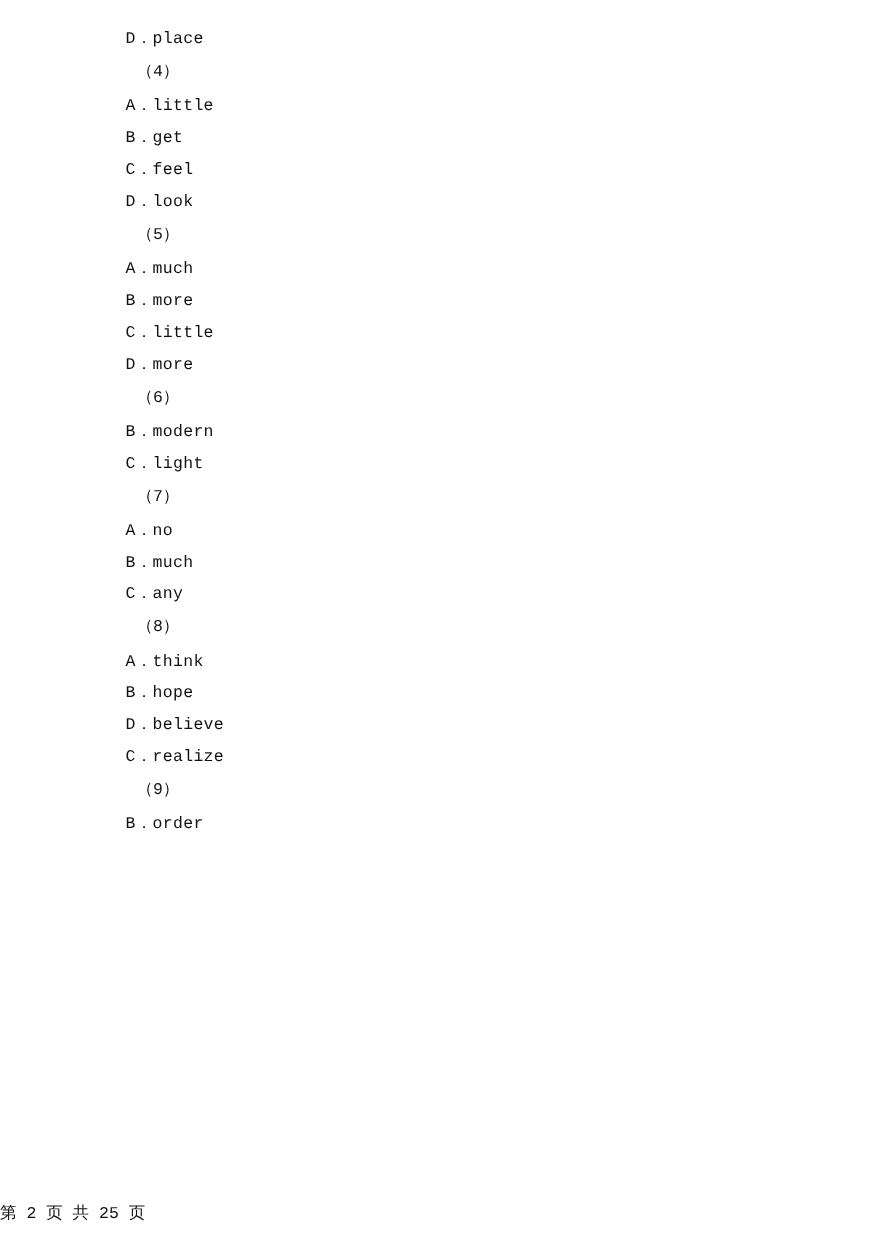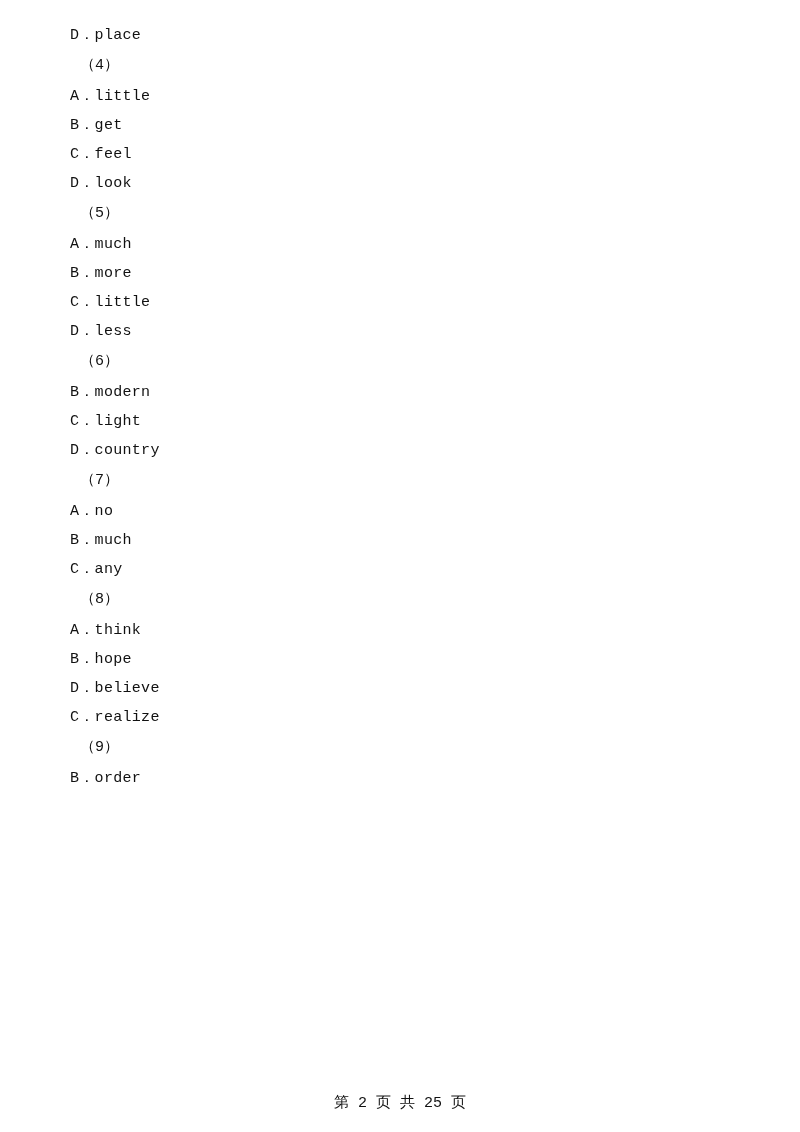--- a/index.html
+++ b/index.html
@@ -11,60 +11,60 @@
       background: #ffffff;
       font-family: 'Courier New', Courier, monospace;
       font-size: 16px;
       color: #111111;
       width: 800px;
       min-height: 1132px;
       position: relative;
     }
     .content {
       padding: 20px 70px 60px 70px;
+      margin-left: 44px;
     }
     .line {
       line-height: 1.8;
       margin: 2px 0;
       font-size: 15px;
       letter-spacing: 0.02em;
     }
     .section-number {
       margin-left: 10px;
       font-size: 15px;
       line-height: 2;
     }
     .page-footer {
       position: absolute;
       bottom: 20px;
       width: 100%;
-      text-align: center;
+      text-align: left;
       font-size: 15px;
       color: #111;
     }
   </style>
 </head>
 <body>
 
 <div class="content">
   <div class="line">D．place</div>
   <div class="section-number">（4）</div>
   <div class="line">A．little</div>
   <div class="line">B．get</div>
   <div class="line">C．feel</div>
   <div class="line">D．look</div>
   <div class="section-number">（5）</div>
   <div class="line">A．much</div>
   <div class="line">B．more</div>
   <div class="line">C．little</div>
-  <div class="line">D．less</div>
+  <div class="line">D．more</div>
   <div class="section-number">（6）</div>
   <div class="line">B．modern</div>
   <div class="line">C．light</div>
-  <div class="line">D．country</div>
   <div class="section-number">（7）</div>
   <div class="line">A．no</div>
   <div class="line">B．much</div>
   <div class="line">C．any</div>
   <div class="section-number">（8）</div>
   <div class="line">A．think</div>
   <div class="line">B．hope</div>
   <div class="line">D．believe</div>
   <div class="line">C．realize</div>
   <div class="section-number">（9）</div>

